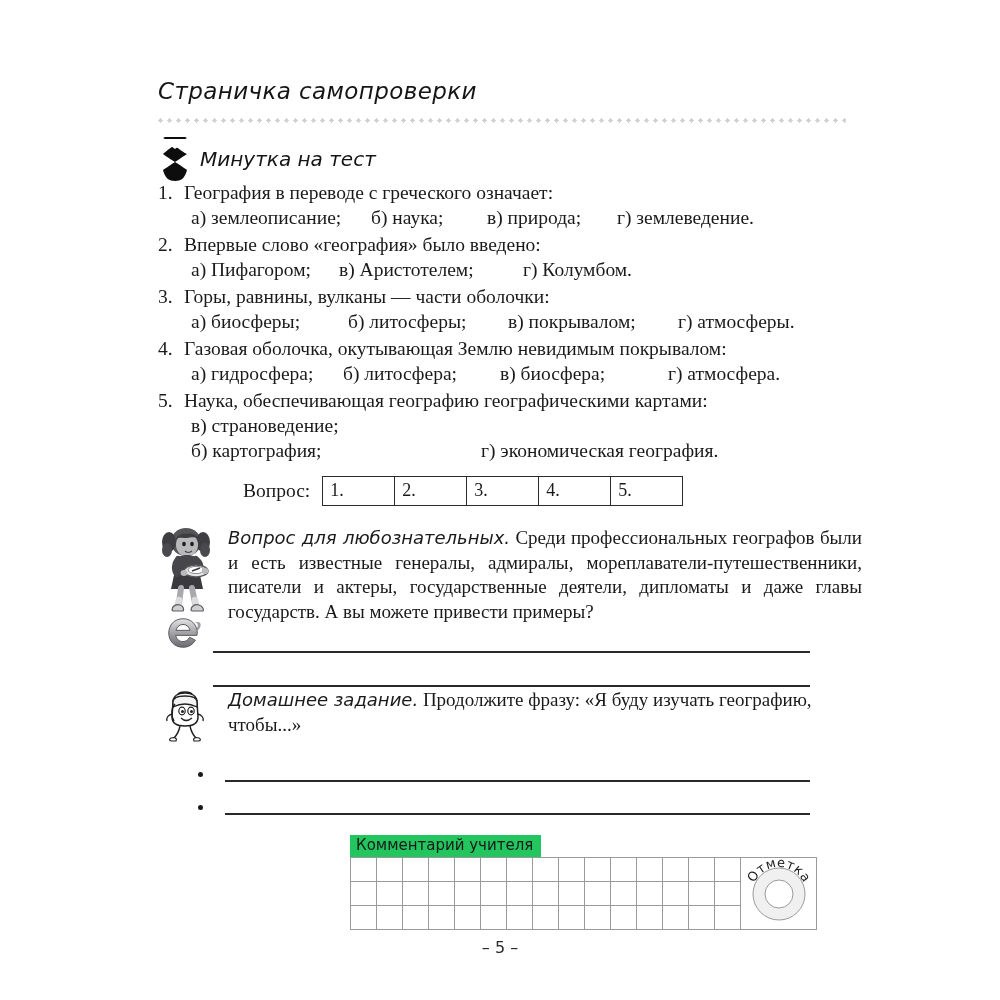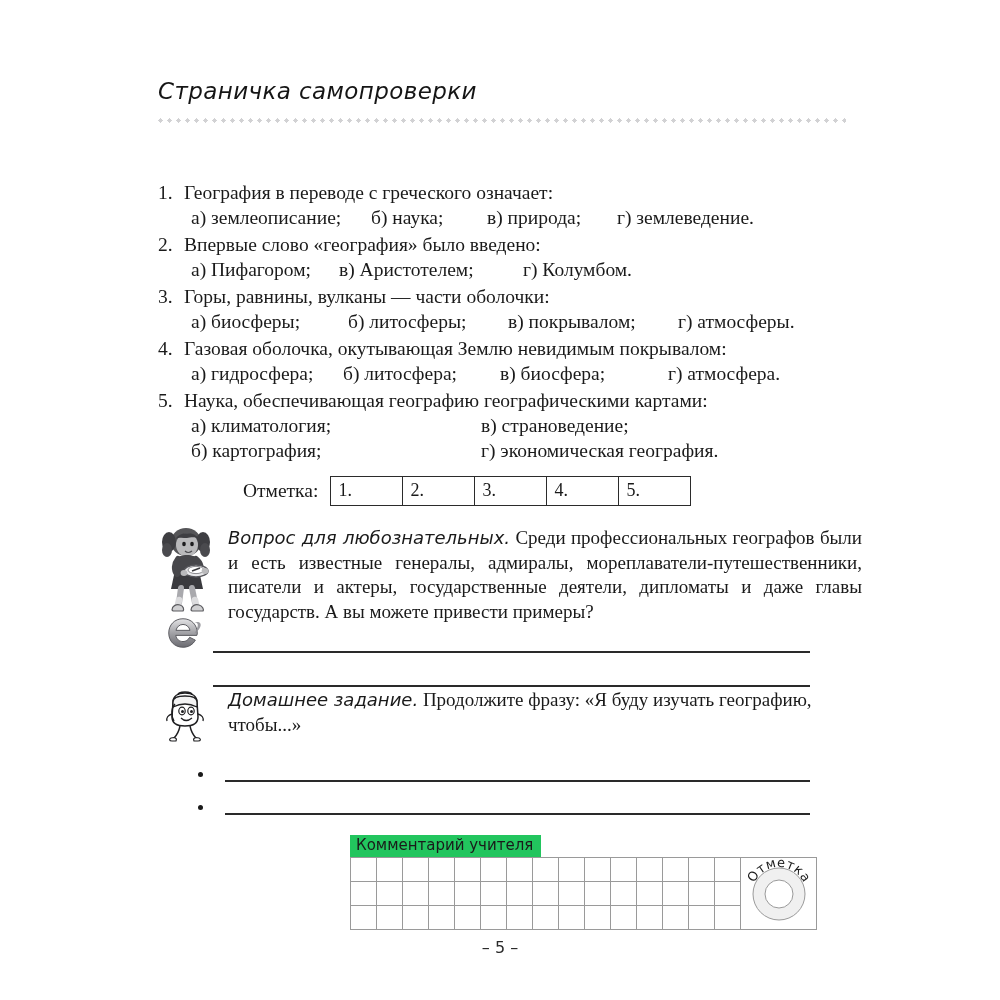--- a/index.html
+++ b/index.html
@@ -271,20 +271,33 @@
   }
 </style>
 </head>
 <body>
 
 <div class="page">
 
   <div class="header-title">Страничка самопроверки</div>
   <div class="dotted-rule"></div>
 
+  <div class="section-head" id="test-head">
+    <span>
+      <svg class="icon-hourglass" viewBox="0 0 34 46" xmlns="http://www.w3.org/2000/svg">
+        <path d="M5 2 C5 2 8 3 17 10 C26 17 29 18 29 18 C29 18 26 20 17 26 C8 32 5 34 5 34
+                 C5 34 6 38 8 41 C10 44 14 45 17 45 C20 45 24 44 26 41 C28 38 29 34 29 34
+                 C29 34 25 31 17 26 C9 21 5 18 5 18 C5 18 9 14 17 9 C25 4 29 2 29 2 L27 1
+                 L7 1 Z" fill="#0d0d0d"></path>
+        <path d="M6 3 C10 8 14 11 17 13 C20 11 24 8 28 3 Z" fill="#ffffff"></path>
+        <path d="M8 32 C11 28 14 26 17 25 C20 26 23 28 26 32 Z" fill="#ffffff" opacity="0"></path>
+      </svg>
+    </span>
+    <span class="sec-label">Минутка на тест</span>
+  </div>
 
   <div class="qlist">
 
     <div class="qitem">
       <div class="qline">
         <span class="qnum">1.</span>
         <span class="qtext">География в переводе с греческого означает:</span>
       </div>
       <div class="qopts" id="q1">
         <span class="opt">а) землеописание;</span>
@@ -332,33 +345,32 @@
       </div>
     </div>
 
     <div class="qitem">
       <div class="qline">
         <span class="qnum">5.</span>
         <span class="qtext">Наука, обеспечивающая географию географическими картами:</span>
       </div>
       <div class="q5grid">
         <div class="q5row">
-          <span class="c1">а) климатология;</span>
           <span class="c2">в) страноведение;</span>
         </div>
         <div class="q5row">
           <span class="c1">б) картография;</span>
           <span class="c2">г) экономическая география.</span>
         </div>
       </div>
     </div>
   </div>
 
   <div class="answers-wrap">
-    <span class="answers-label">Отметка:</span>
+    <span class="answers-label">Вопрос:</span>
     <table class="answers">
       <tbody>
           <tr>
         <td>1.</td>
         <td>2.</td>
         <td>3.</td>
         <td>4.</td>
         <td>5.</td>
       </tr>
     </tbody>

